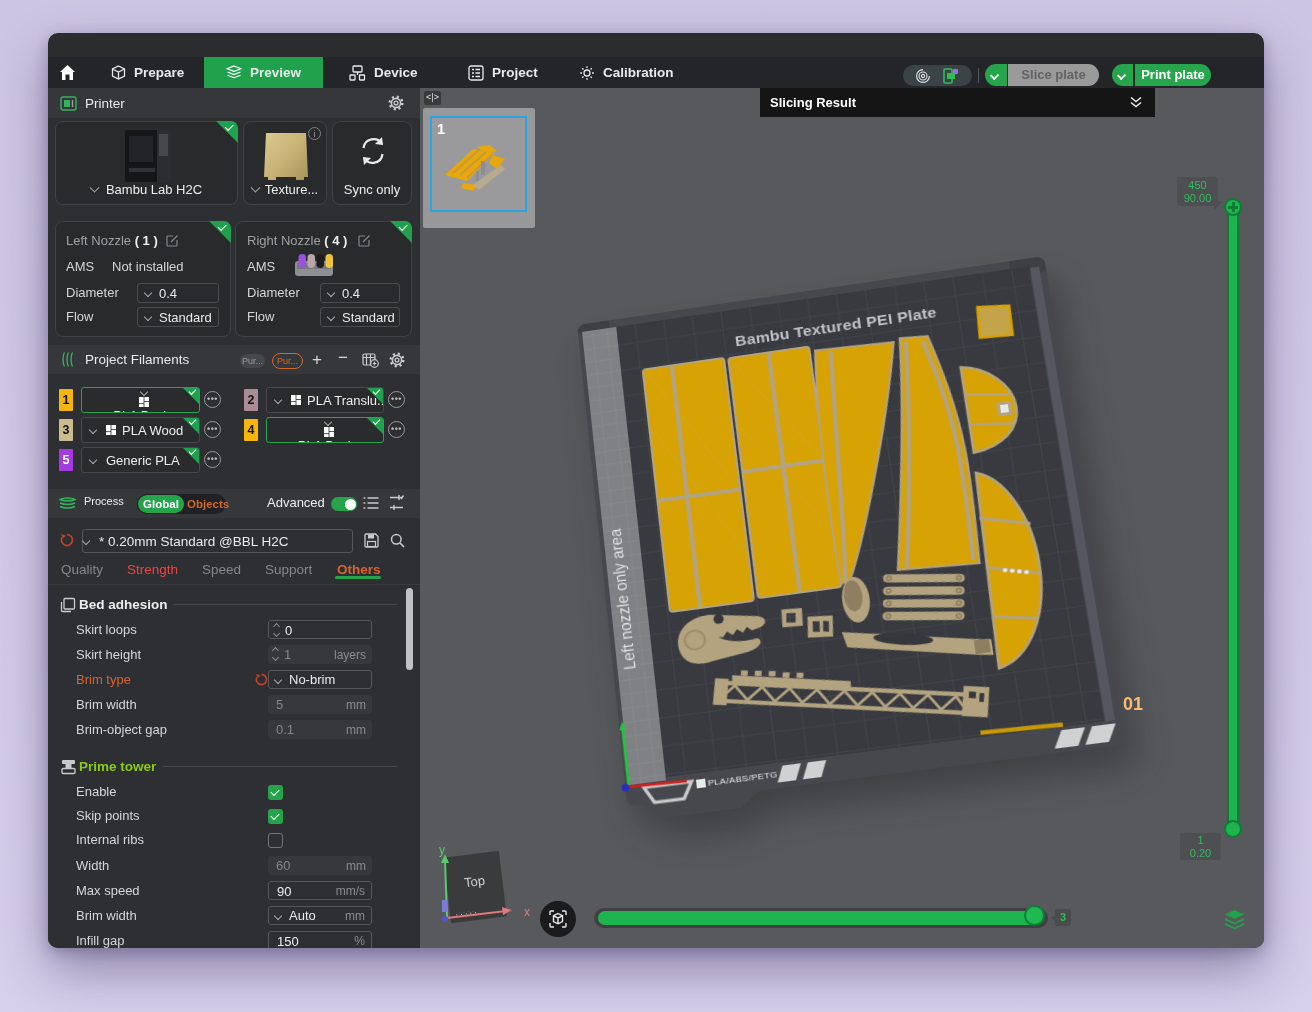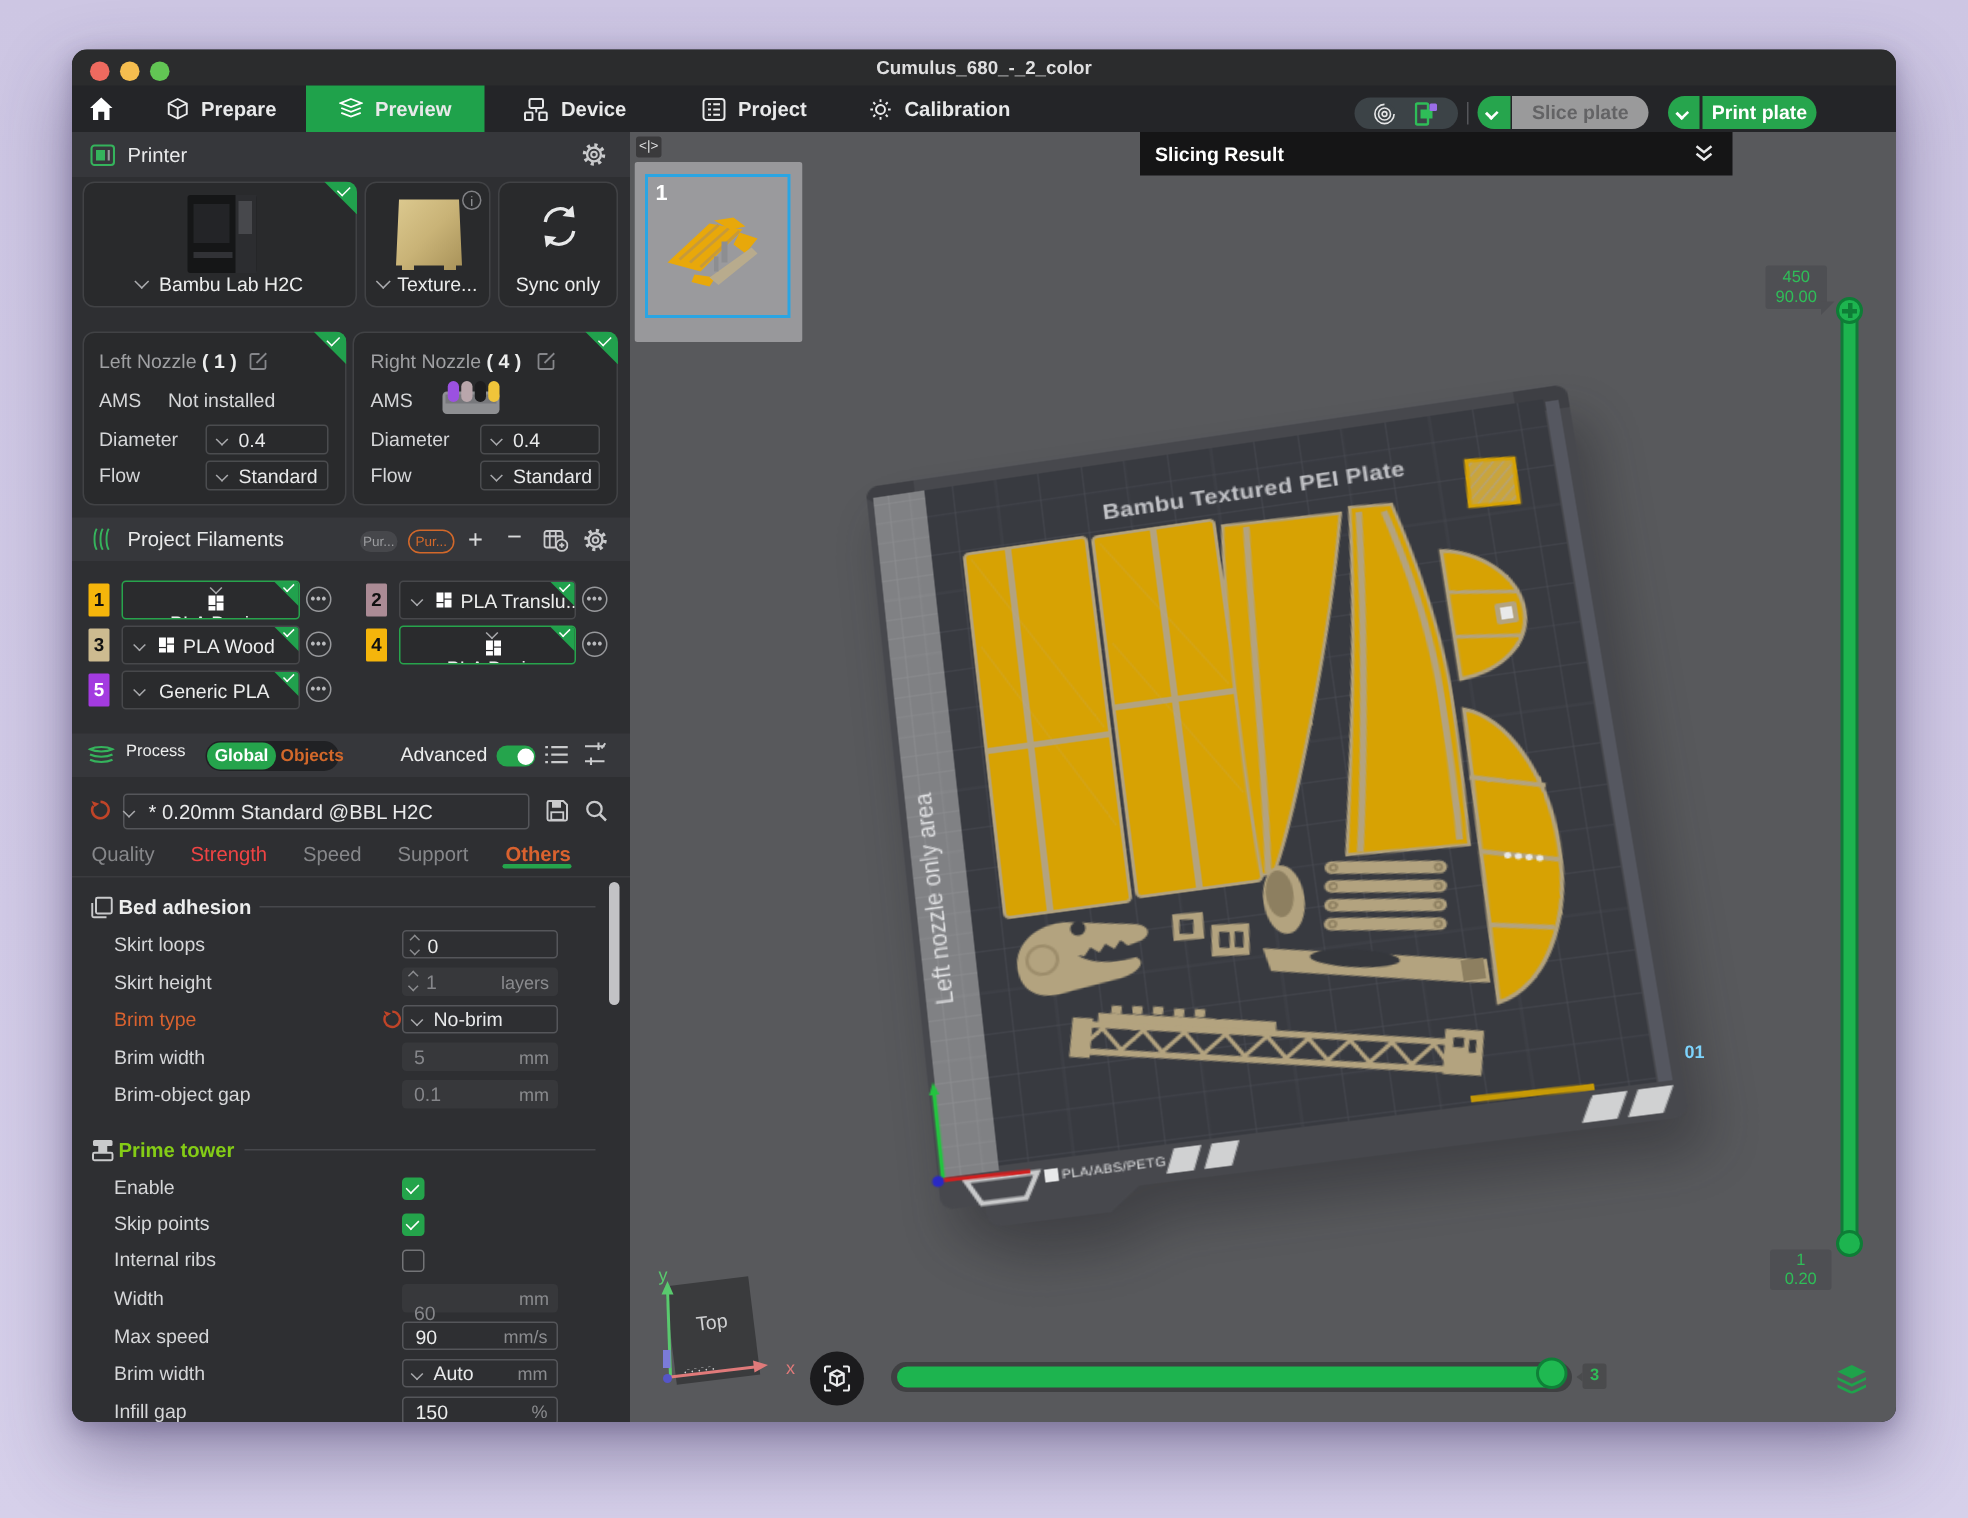--- a/index.html
+++ b/index.html
@@ -40,26 +40,20 @@
 .ckb.on{background:#24a44b;}
 .ckb.on:after{content:"";position:absolute;left:3px;top:3.5px;width:7px;height:4px;border-left:1.8px solid #fff;border-bottom:1.8px solid #fff;transform:rotate(-45deg);}
 .ckb.off{border:1.5px solid #737477;background:transparent;}
 #viewport{position:absolute;left:372px;top:0;width:844px;height:860px;background:#58595c;overflow:hidden;}
 .vlabel{background:#4e4f53;border-radius:2px;color:#2fbd58;font-size:11px;line-height:13px;text-align:center;position:absolute;}
 #plate3d{position:absolute;left:0;top:0;width:430px;height:465px;transform-origin:0 0;transform:matrix3d(1.056306,-0.168472,0,-0.0000476610,0.079258,0.917066,0,-0.0001267887,0,0,1,0,157,237,0,1);filter:drop-shadow(8px 22px 16px rgba(20,20,25,0.35));}
 </style>
 </head>
 <body>
 <div id="win">
-  <div id="titlebar">
-    <div class="tl" style="left:11.5px;background:#ee6a5f;"></div>
-    <div class="tl" style="left:31.5px;background:#f5bd4f;"></div>
-    <div class="tl" style="left:51.5px;background:#62c554;"></div>
-    <div id="title">Cumulus_680_-_2_color</div>
-  </div>
   <div id="tabbar">
     <svg style="position:absolute;left:11px;top:7px;" width="17" height="17" viewBox="0 0 17 17">
         <path d="M8.5 1 L16 8 L14 8 L14 16 L10.5 16 L10.5 10.5 L6.5 10.5 L6.5 16 L3 16 L3 8 L1 8 Z" fill="#fff"></path>
       </svg>
     <div class="tab" style="left:63px;"><svg width="15" height="15" viewBox="0 0 15 15">
           <path d="M7.5 1 L13.5 4 L13.5 11 L7.5 14 L1.5 11 L1.5 4 Z M1.5 4 L7.5 7 L13.5 4 M7.5 7 L7.5 14" fill="none" stroke="#e8e9ea" stroke-width="1.3"></path>
         </svg>Prepare</div>
     <div class="tab" style="left:156px;width:119px;background:#1fa24b;justify-content:center;"><svg width="16" height="15" viewBox="0 0 16 15">
           <g fill="none" stroke="#fff" stroke-width="1.2">
             <path d="M8 1 L15 3.7 L8 6.4 L1 3.7 Z"></path>
@@ -411,21 +405,21 @@
       <div class="lbl" style="left:31px;top:671px;font-weight:bold;font-size:13.5px;color:#84cc16;">Prime tower</div>
       <div style="position:absolute;left:115px;top:678px;width:234px;height:1px;background:#47484c;"></div>
       <div class="lbl" style="left:28px;top:696px;">Enable</div>
       <div class="ckb on" style="left:220px;top:697px;"></div>
       <div class="lbl" style="left:28px;top:720px;">Skip points</div>
       <div class="ckb on" style="left:220px;top:721px;"></div>
       <div class="lbl" style="left:28px;top:744px;">Internal ribs</div>
       <div class="ckb off" style="left:220px;top:745px;"></div>
       <div class="lbl" style="left:28px;top:770px;">Width</div>
       <div class="inputg" style="left:220px;top:768px;width:104px;height:19px;">
-          <span style="position:absolute;left:8px;top:12px;">60</span>
+          <span style="position:absolute;left:8px;top:2px;">60</span>
           <span class="unit">mm</span>
         </div>
       <div class="lbl" style="left:28px;top:795px;">Max speed</div>
       <div class="inputw" style="left:220px;top:793px;width:104px;height:19px;">
           <span style="position:absolute;left:8px;top:2px;">90</span>
           <span class="unit">mm/s</span>
         </div>
       <div class="lbl" style="left:28px;top:820px;">Brim width</div>
       <div class="selbox" style="left:220px;top:818px;width:104px;height:19px;padding-left:6px;border-color:#55565a;">
           <span class="chev"></span>
@@ -635,16 +629,16 @@
       </div>
 
       <svg style="position:absolute;left:804px;top:822px;" width="21" height="19" viewBox="0 0 21 19">
           <g fill="#1fa24b">
             <path d="M10.5 0 L20 4.5 L10.5 9 L1 4.5 Z"></path>
             <path d="M1 8 L10.5 12.5 L20 8 L20 10 L10.5 14.5 L1 10 Z"></path>
             <path d="M1 13 L10.5 17.5 L20 13 L20 15 L10.5 19.5 L1 15 Z"></path>
           </g>
         </svg>
 
-      <div style="position:absolute;left:703px;top:606px;color:#7dd3fc;font-size:12px;font-weight:bold;">01</div>
+      <div style="position:absolute;left:703px;top:606px;color:#fdba74;font-size:18px;font-weight:bold;">01</div>
     </div>
   </div>
 </div>
 
 </body></html>

